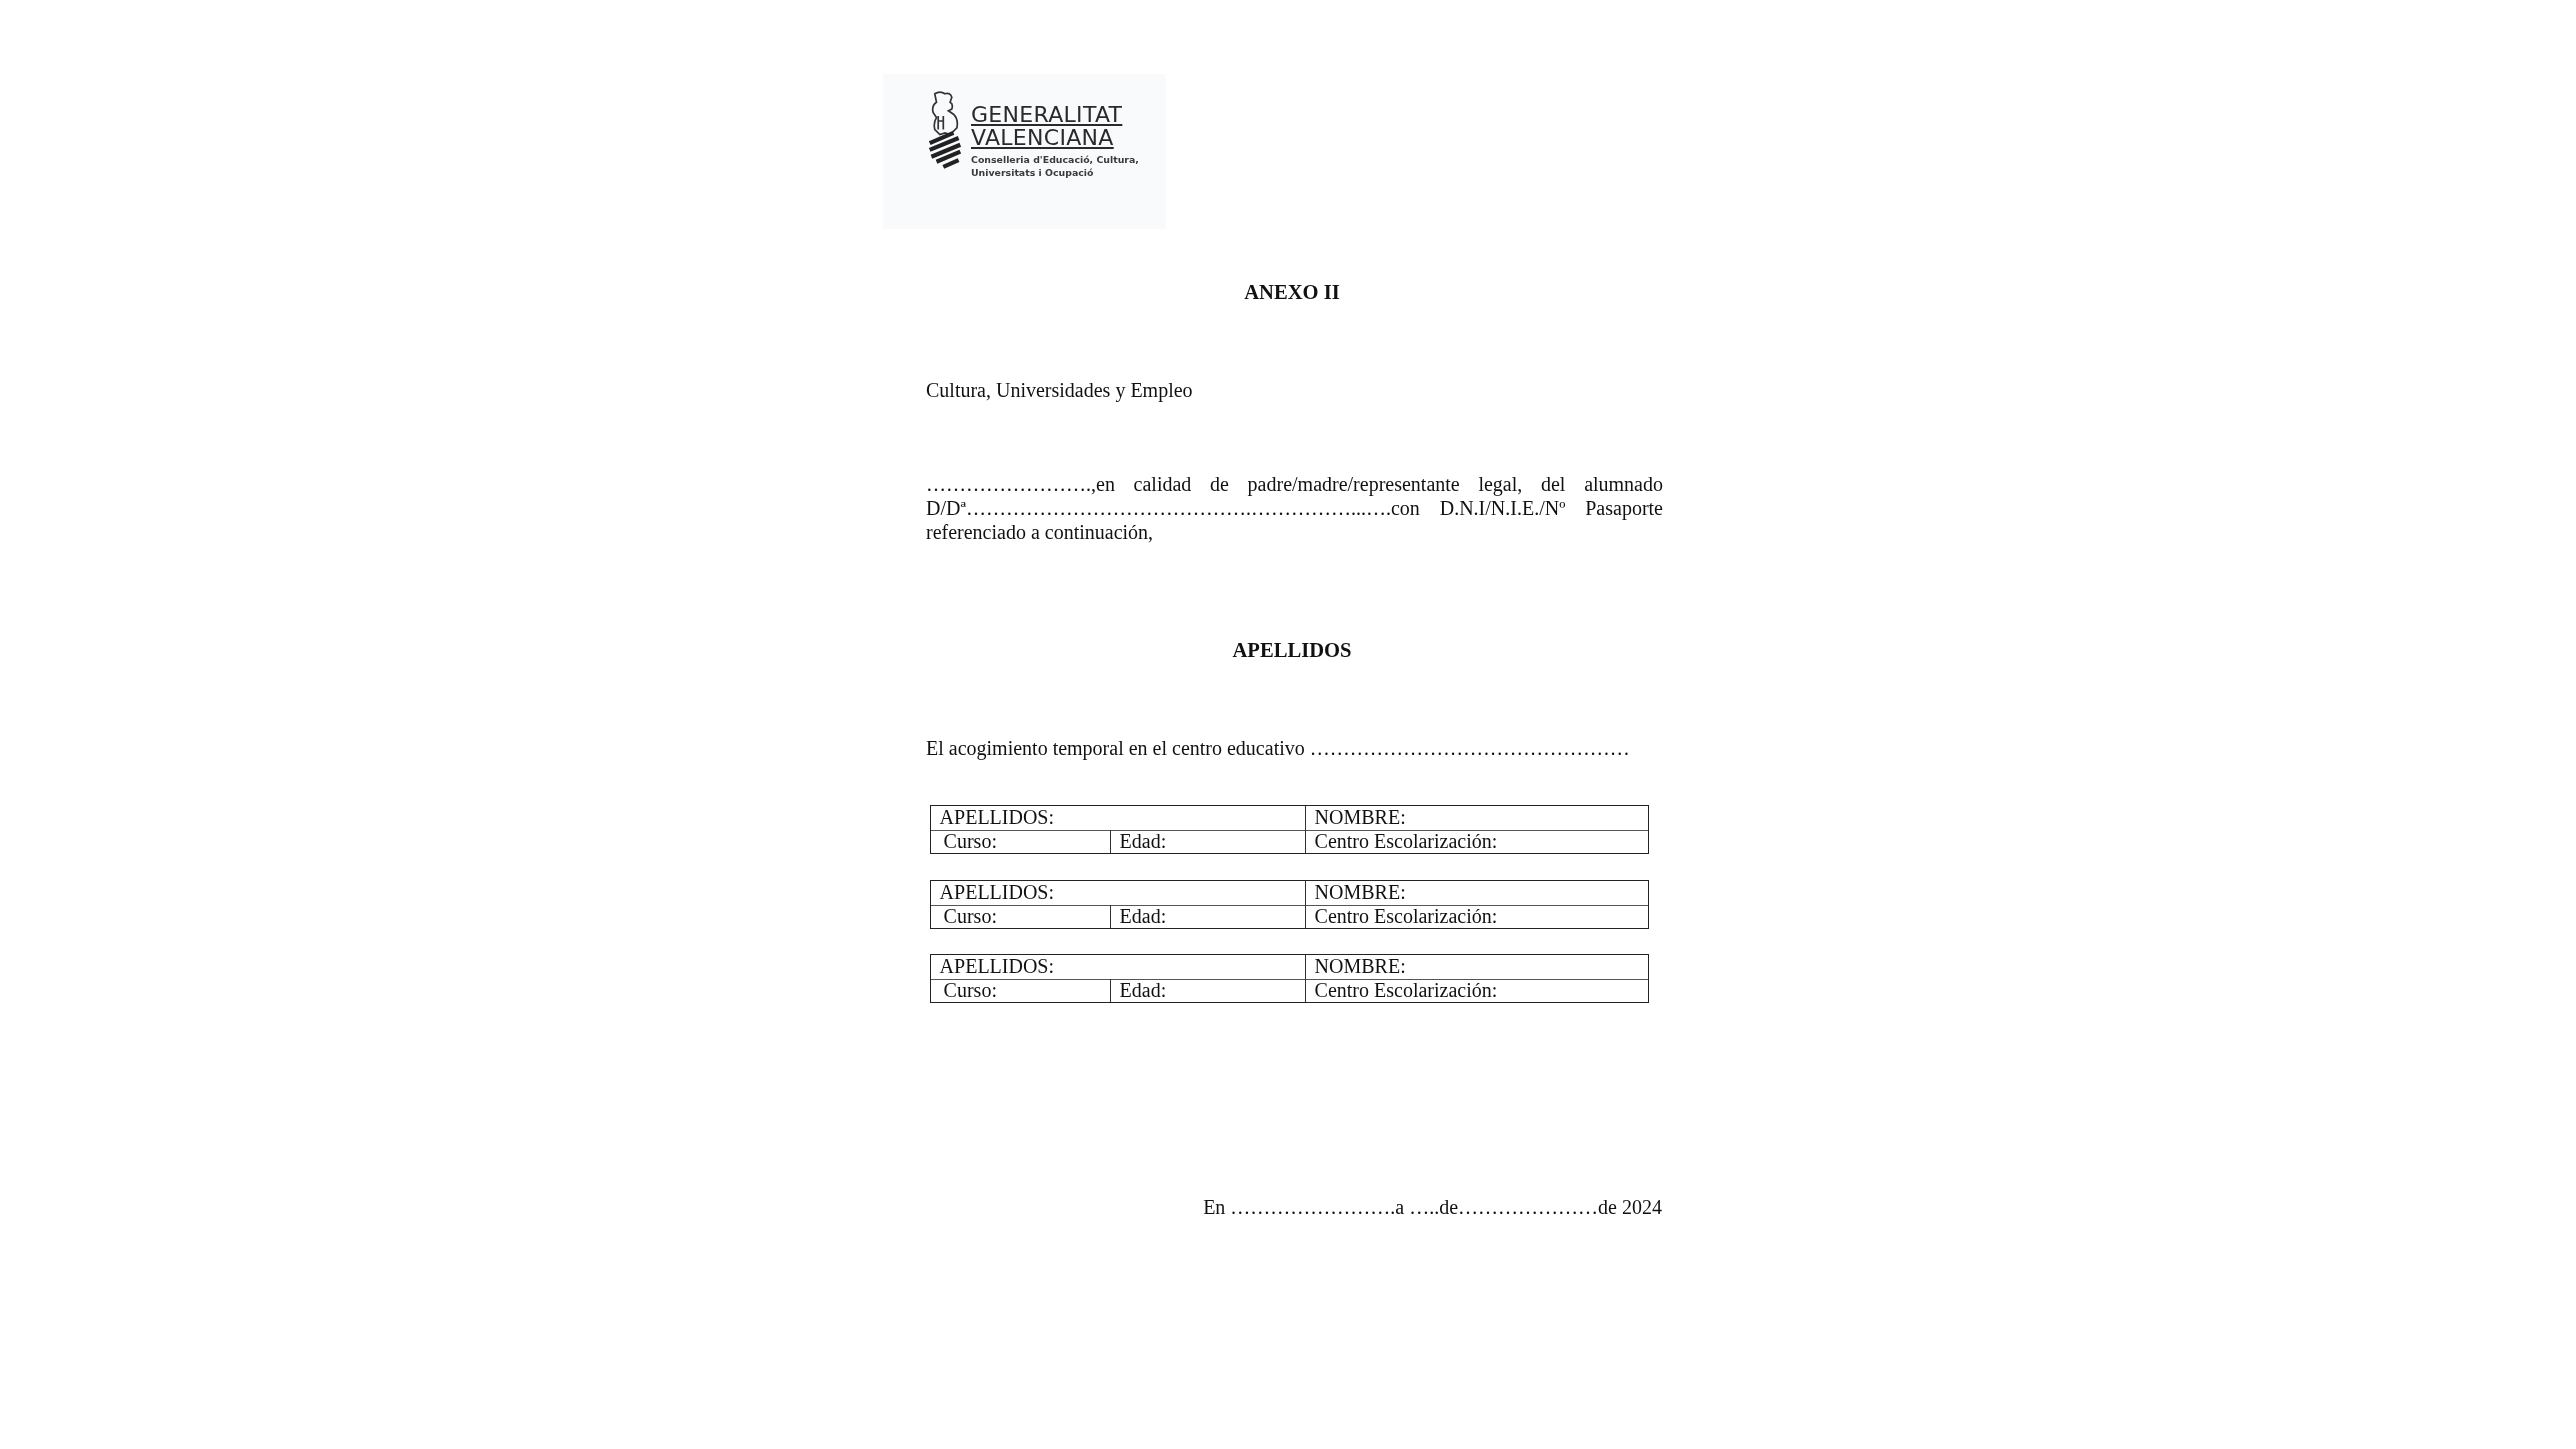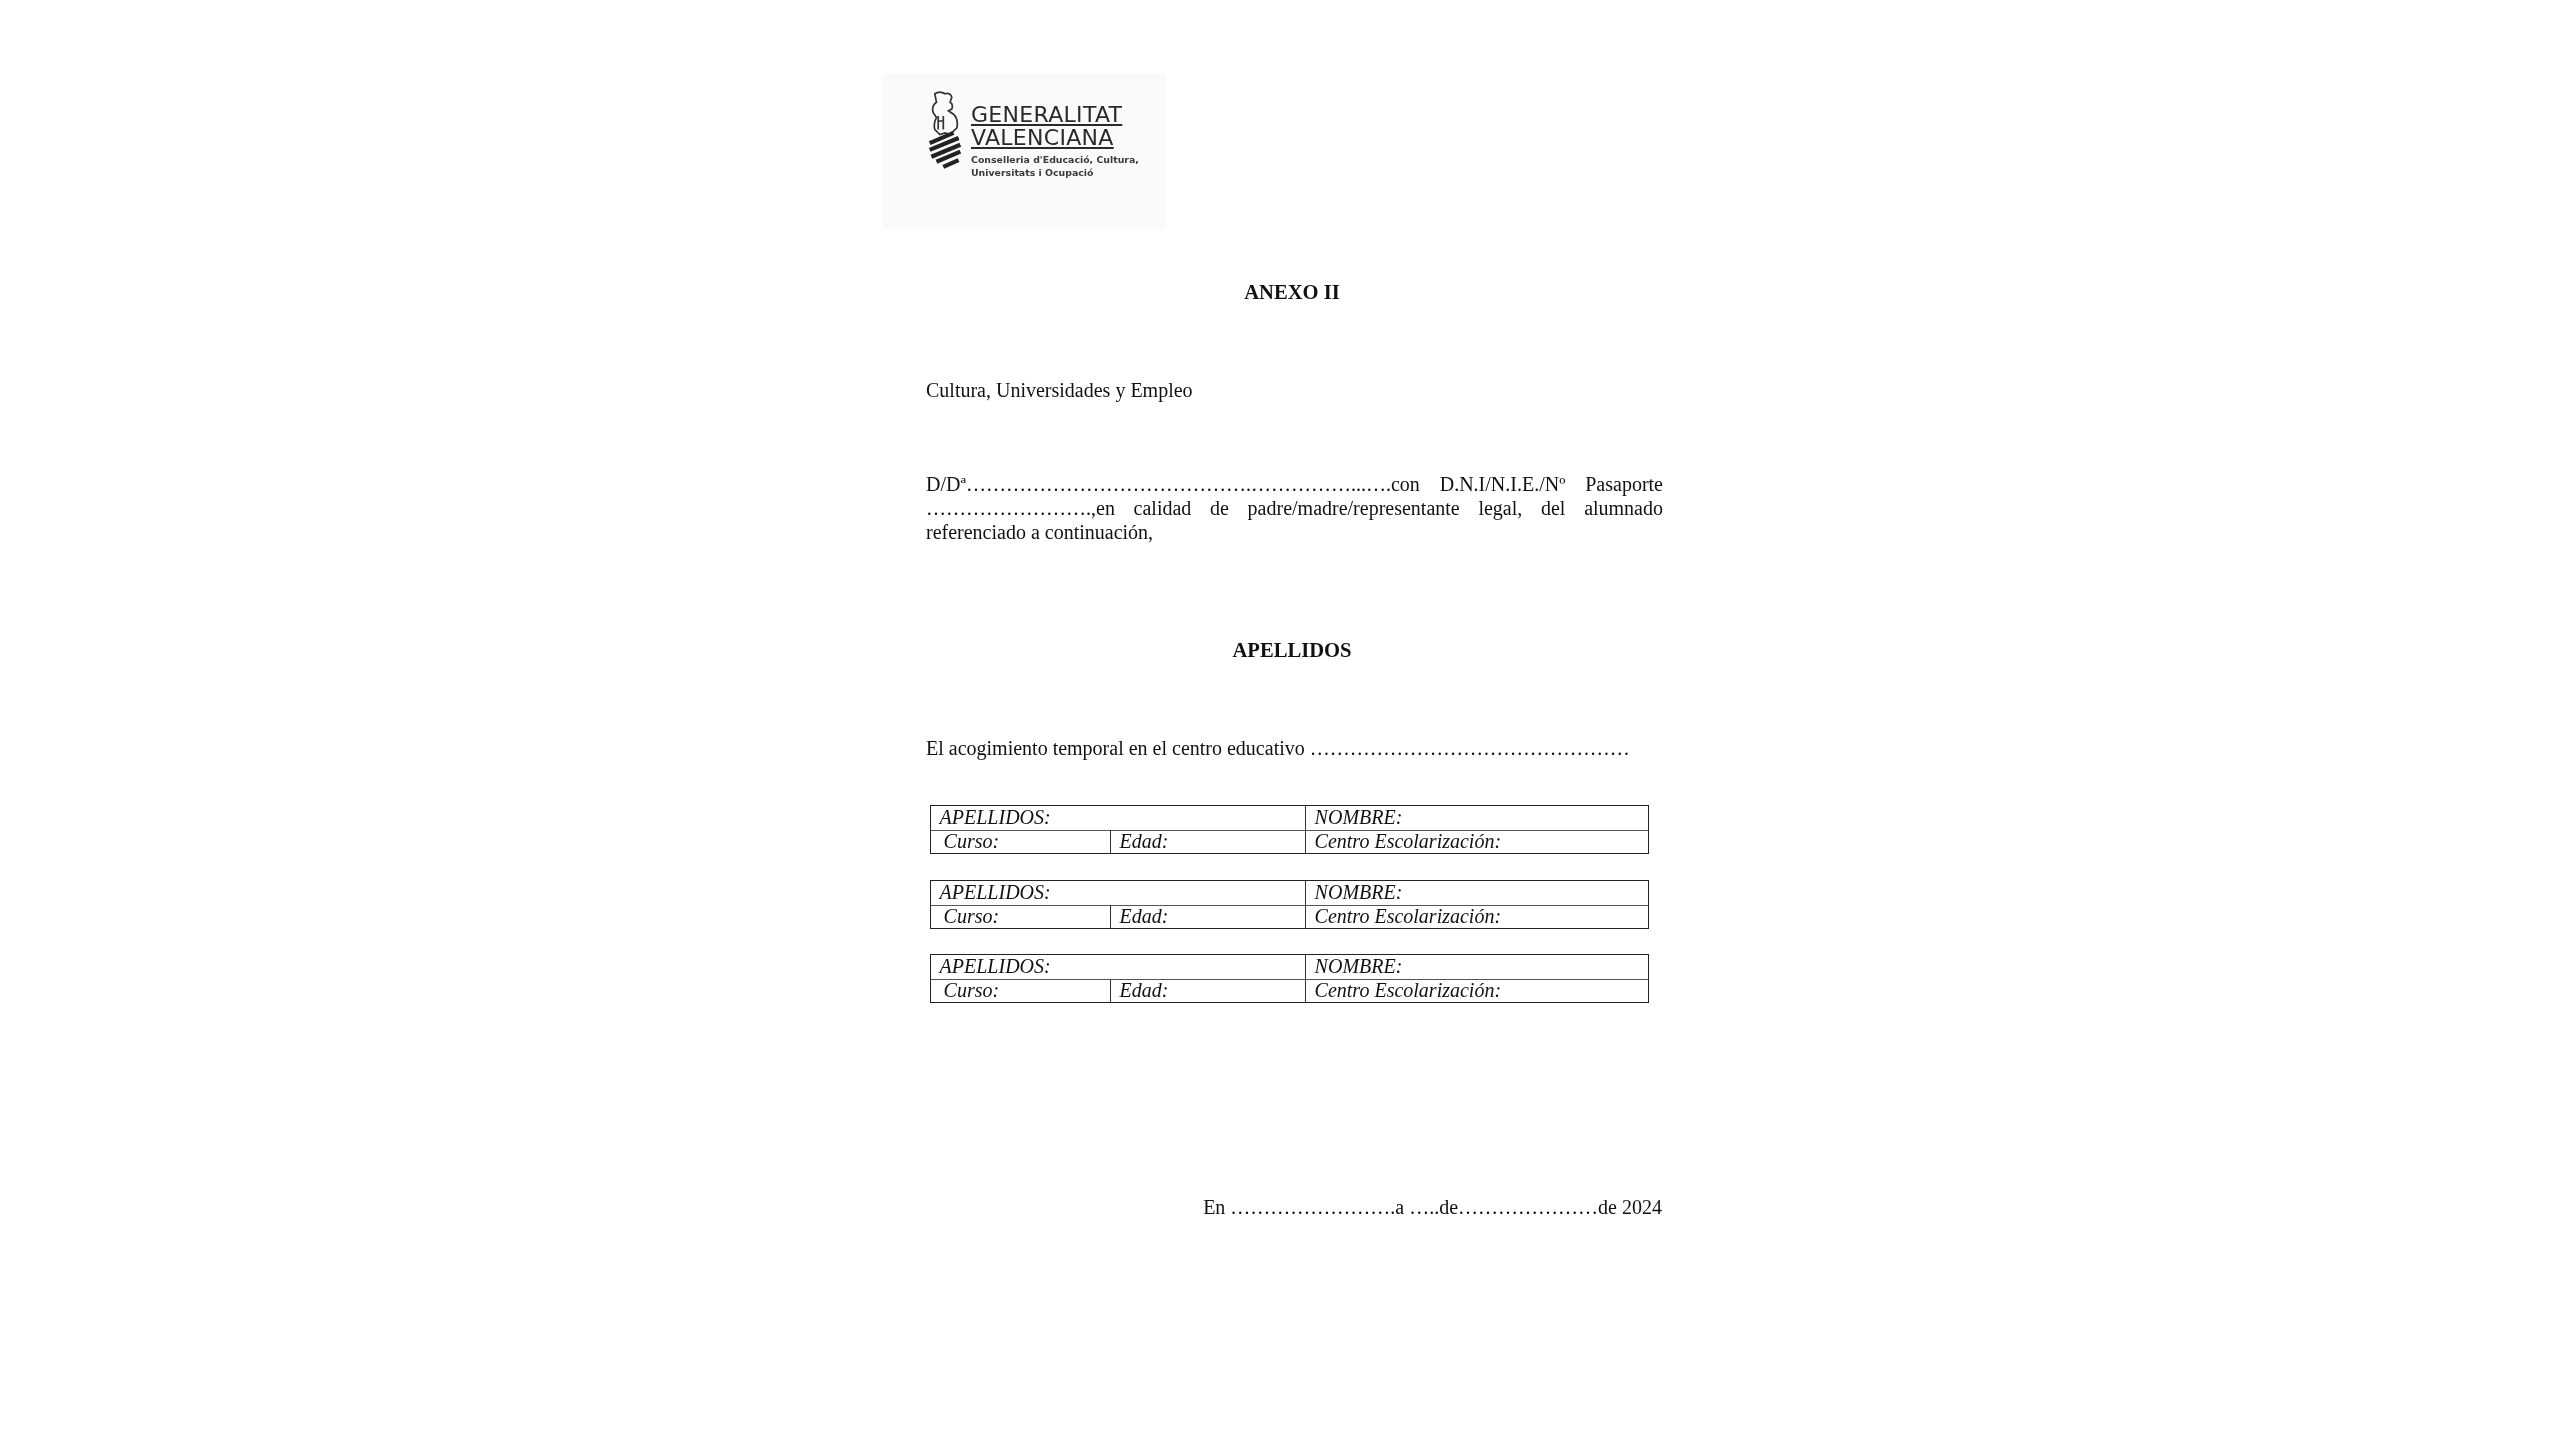--- a/index.html
+++ b/index.html
@@ -34,21 +34,21 @@
   .line { display: block; }
   .justify-line { display: block; text-align: justify; text-align-last: justify; }
 
   
   .stu-table { position: absolute; left: 930px; width: 719px; height: 49px;
                border: 1.7px solid #222; box-sizing: border-box; font-size: 20px; }
   .stu-table .row { position: absolute; left: 0; right: 0; height: 24px; }
   .stu-table .row1 { top: 0; border-bottom: 1.3px solid #555; }
   .stu-table .row2 { top: 24px; height: 23px; }
   .stu-table .cell { position: absolute; top: 0; height: 100%; box-sizing: border-box;
-                     padding-left: 8.6px; line-height: 23px; white-space: nowrap; font-style: italic; }
+                     padding-left: 8.6px; line-height: 23px; white-space: nowrap; }
   .stu-table .c-apellidos { left: 0; width: 374px; }
   .stu-table .c-nombre { left: 374px; right: 0; border-left: 1.7px solid #333; }
   .stu-table .c-curso { left: 4px; width: 179px; }
   .stu-table .c-edad { left: 179px; width: 195px; border-left: 1.7px solid #333; }
   .stu-table .c-centro { left: 374px; right: 0; border-left: 1.7px solid #333; }
   .t1 { top: 805px; }
   .t2 { top: 880px; }
   .t3 { top: 954px; }
 </style>
 </head>
@@ -72,22 +72,22 @@
     </div>
   </div>
 
   <div class="heading h-anexo">ANEXO II</div>
 
   <div class="para p1">
     <span class="line">Cultura, Universidades y Empleo</span>
   </div>
 
   <div class="para p2">
+    <span class="justify-line">…………………….,en calidad de padre/madre/representante legal, del alumnado</span>
     <span class="justify-line">D/Dª…………………………………….……………...….con D.N.I/N.I.E./Nº Pasaporte</span>
-    <span class="justify-line">…………………….,en calidad de padre/madre/representante legal, del alumnado</span>
     <span class="line">referenciado a continuación,</span>
   </div>
 
   <div class="heading h-solicito">APELLIDOS</div>
 
   <div class="para p3">El acogimiento temporal en el centro educativo …………………………………………</div>
 
   <div class="stu-table t1">
     <div class="row row1">
       <div class="cell c-apellidos">APELLIDOS:</div>

